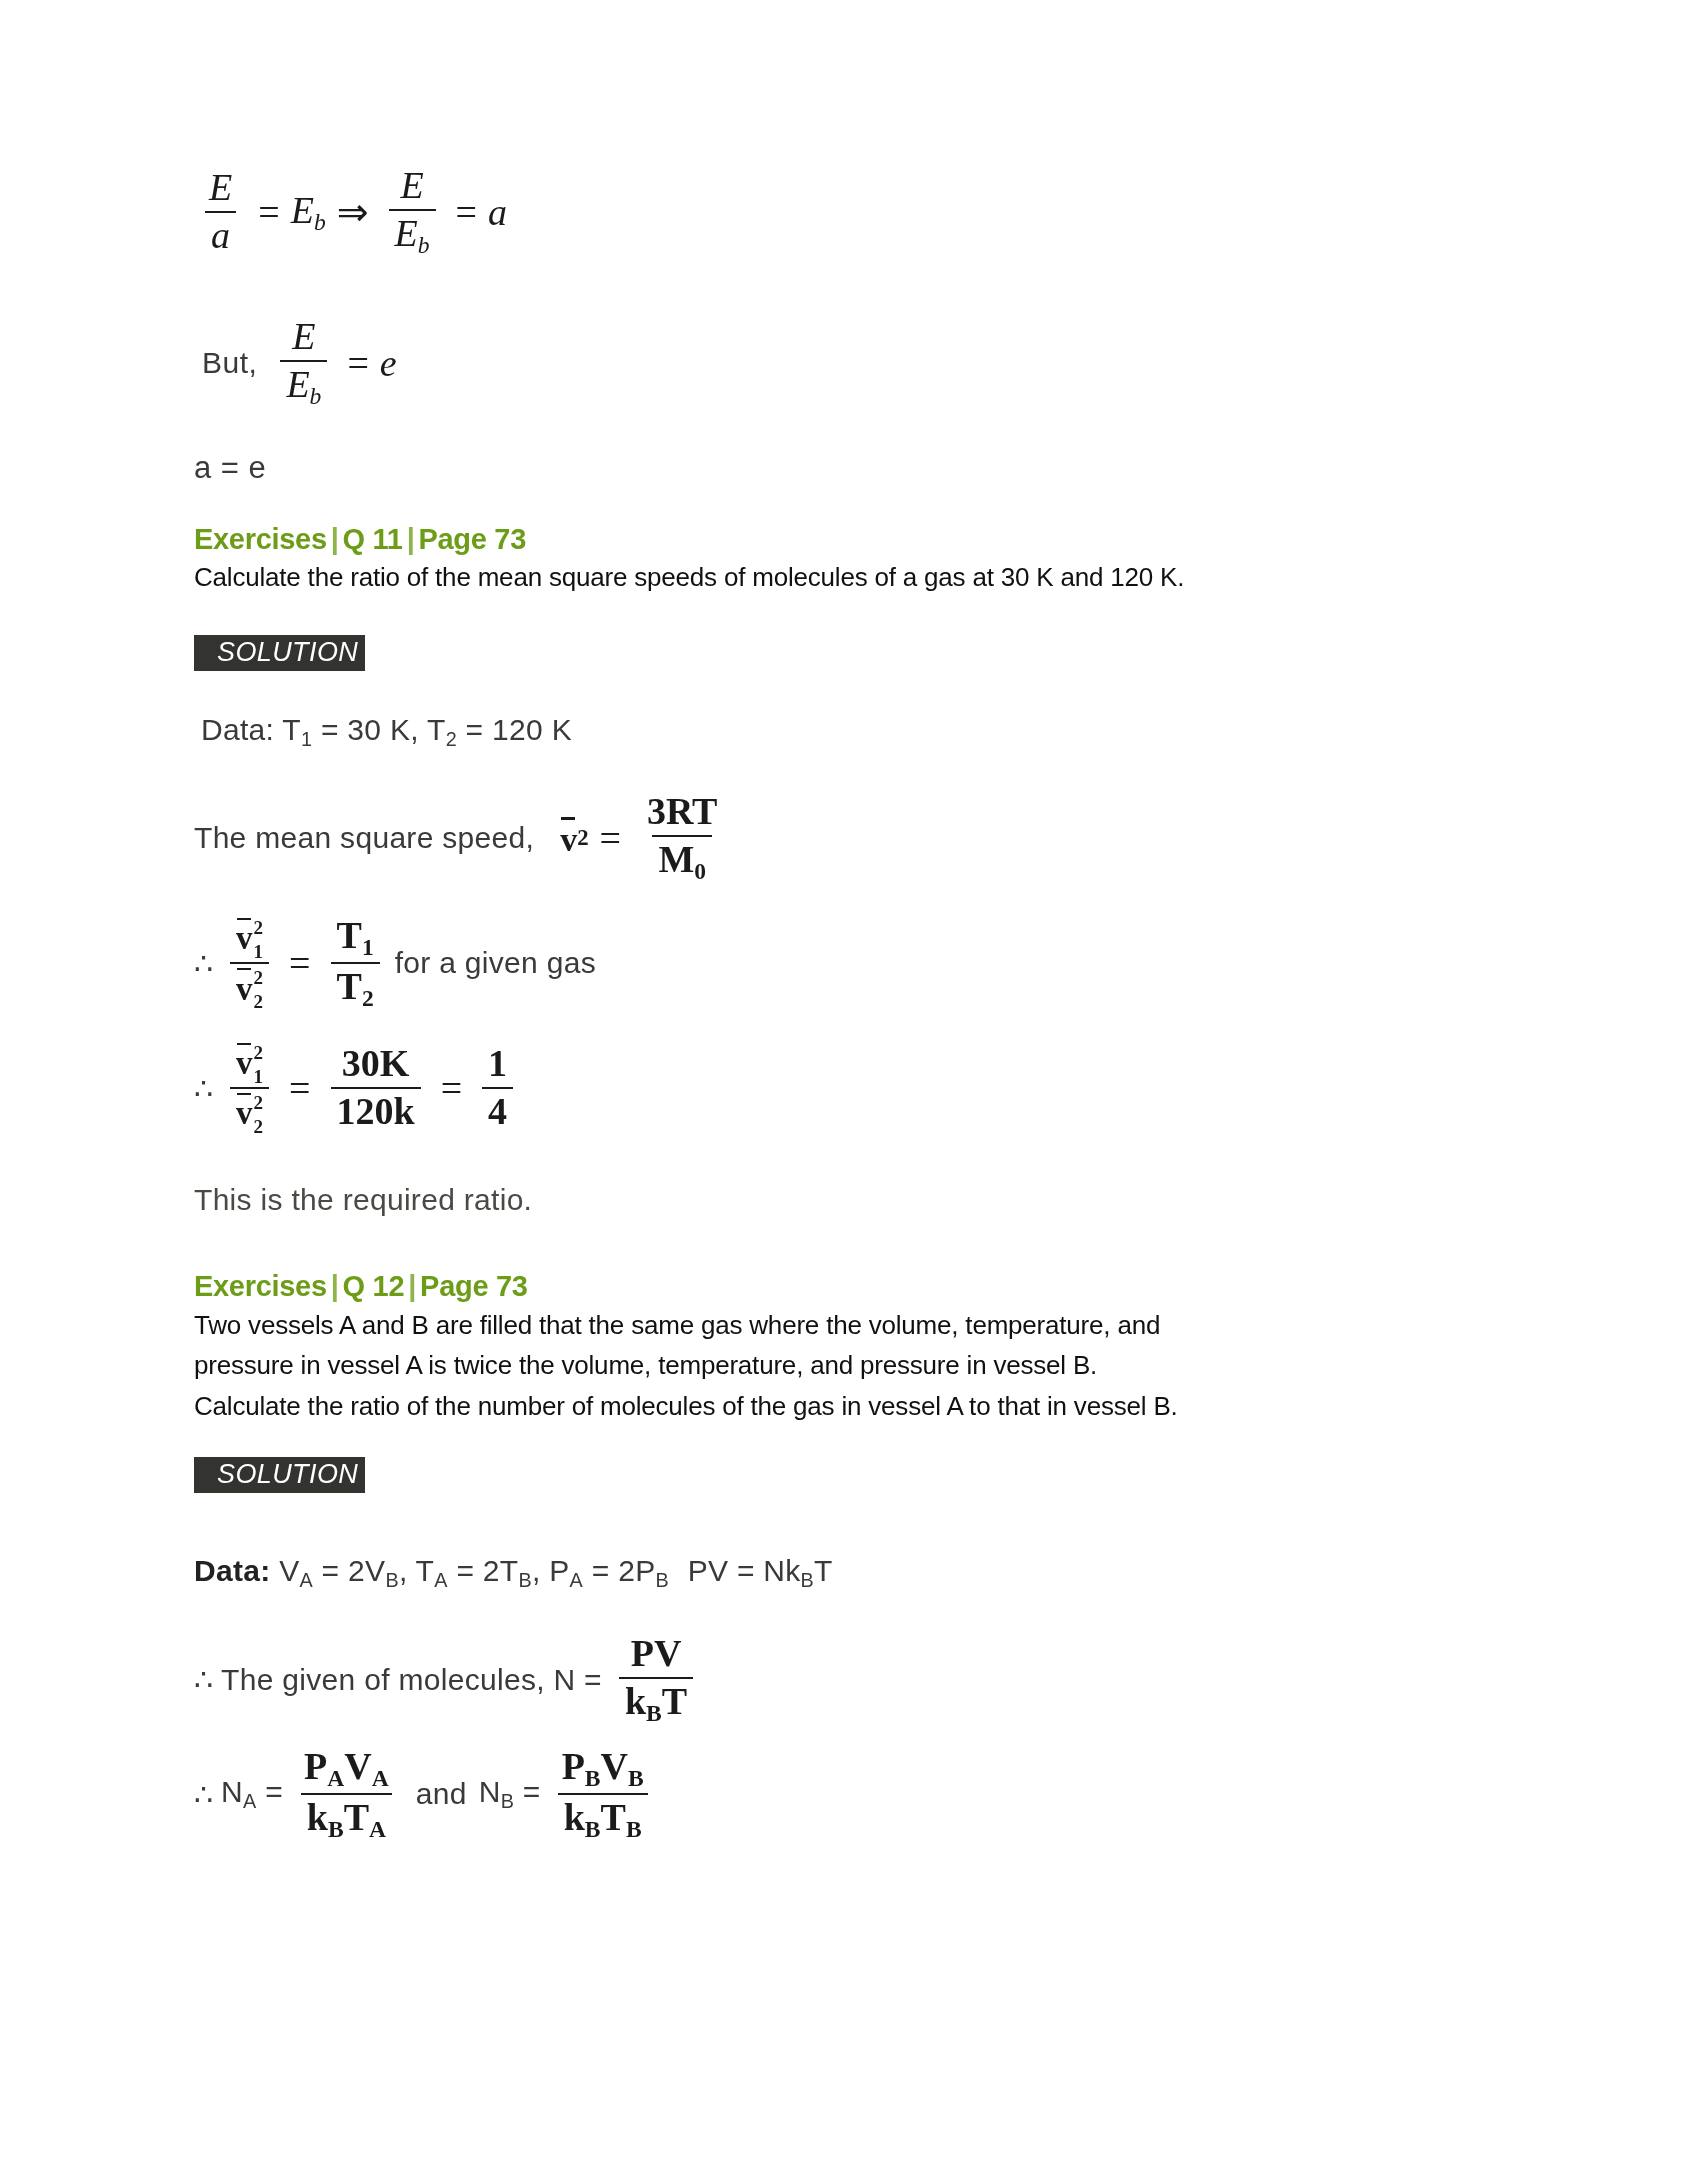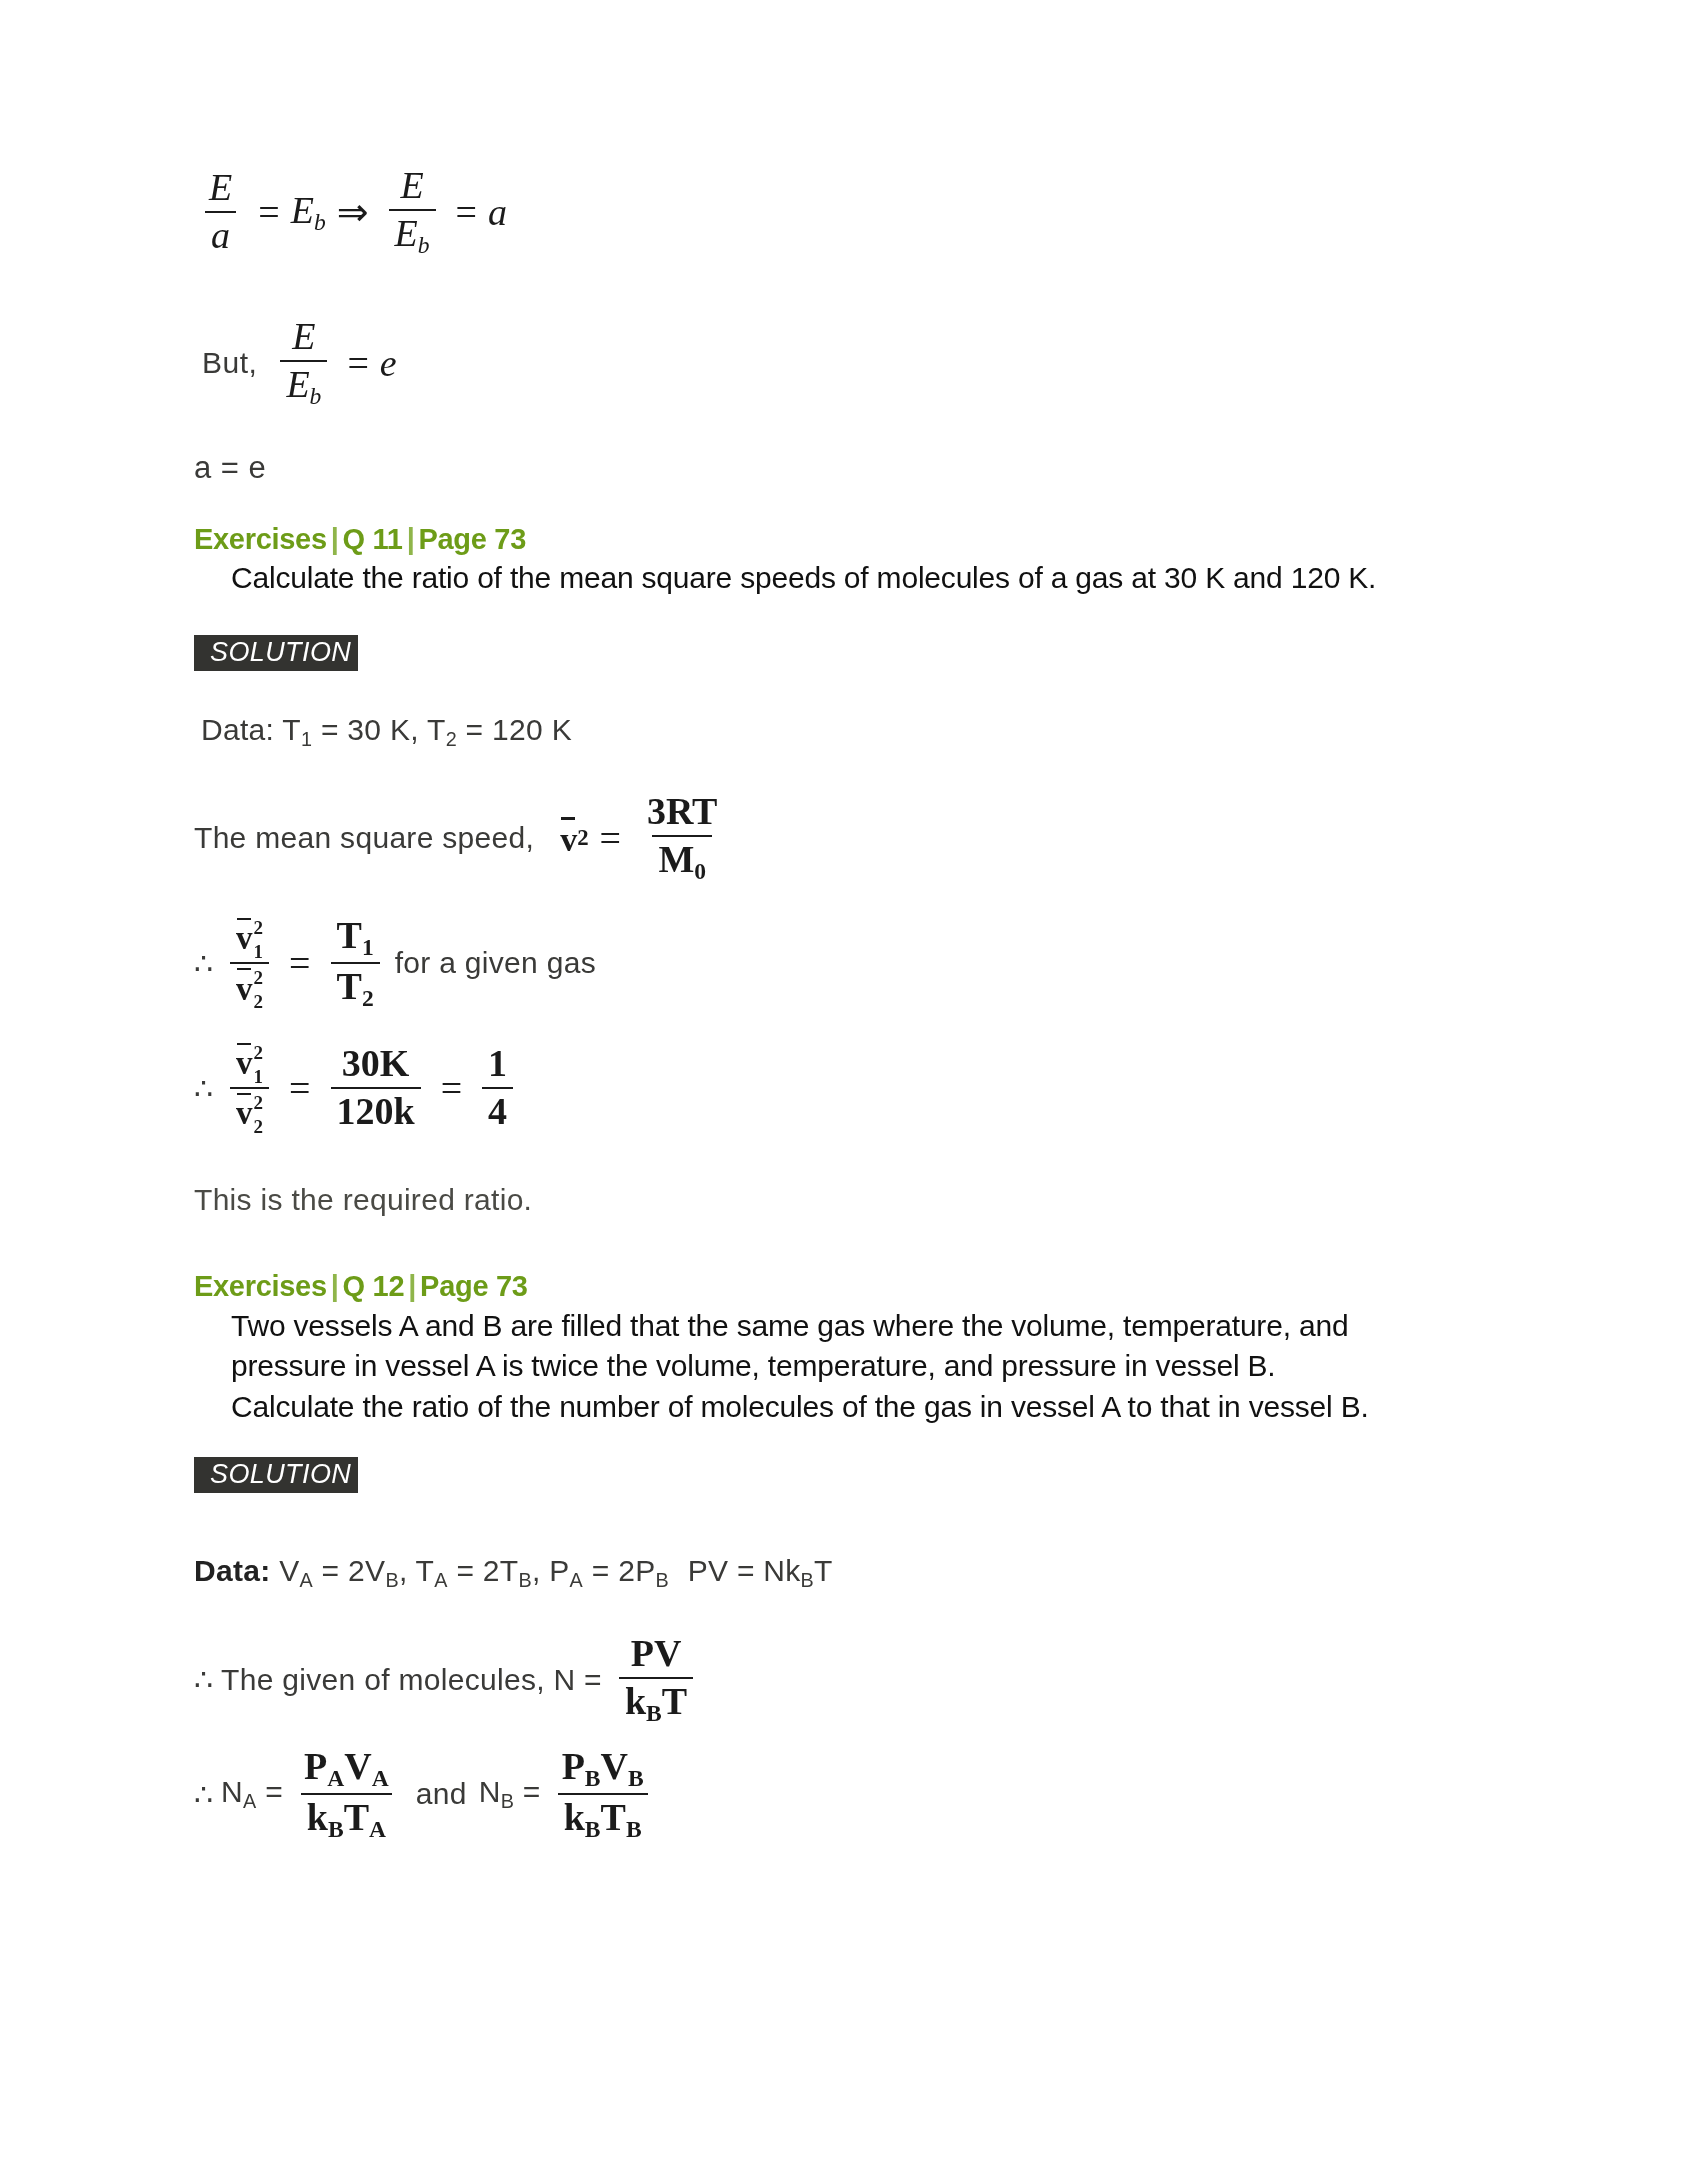--- a/index.html
+++ b/index.html
@@ -28,25 +28,24 @@
   .content {
     position: absolute;
     left: 194px;
     top: 0;
     width: 1277px;
   }
 
   
   .body-text {
     font-family: "Liberation Sans", sans-serif;
-    font-size: 30px;
+    font-size: 26px;
     line-height: 41px;
     color: #111111;
     letter-spacing: -0.2px;
-    margin-left: 37px;
   }
 
   .plain-line {
     font-family: "Liberation Sans", sans-serif;
     font-size: 30px;
     line-height: 40px;
     color: #3a3a38;
     letter-spacing: 0.5px;
   }
 
@@ -74,21 +73,21 @@
   
   .solution-badge {
     display: inline-block;
     background: #333330;
     color: #ffffff;
     font-family: "Liberation Sans", sans-serif;
     font-style: italic;
     font-size: 27px;
     font-weight: normal;
     letter-spacing: 0.4px;
-    padding: 4px 7px 5px 16px;
+    padding: 4px 7px 5px 23px;
     line-height: 1;
   }
 
   
   .math {
     font-family: "Liberation Serif", serif;
     color: #1b1b1b;
     display: inline-flex;
     align-items: center;
     vertical-align: middle;

